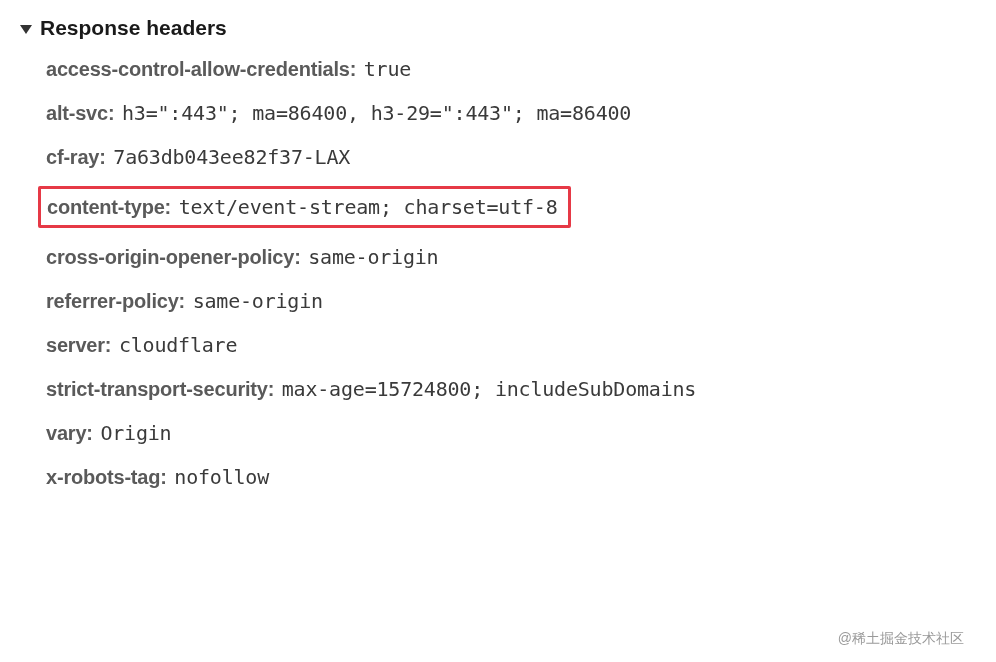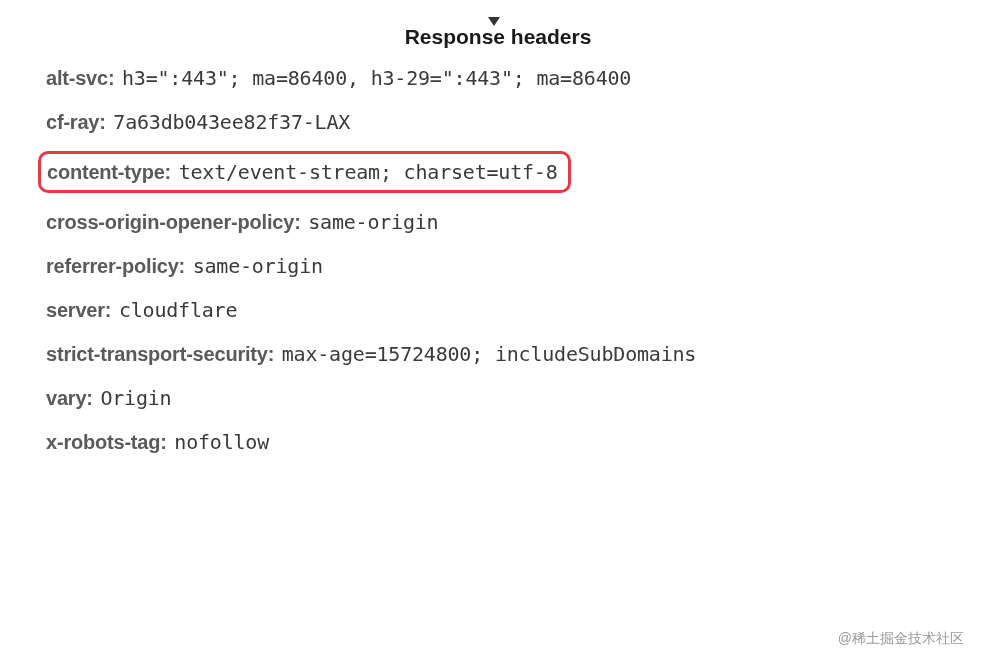--- a/index.html
+++ b/index.html
@@ -19,21 +19,20 @@
     }
     .section-title {
       display: flex;
       align-items: center;
       font-weight: 700;
       font-size: 21px;
       color: #1a1a1a;
       margin-bottom: 14px;
       cursor: pointer;
       user-select: none;
-      flex-direction: column;
     }
     .disclosure-triangle {
       display: inline-block;
       width: 0;
       height: 0;
       border-left: 6px solid transparent;
       border-right: 6px solid transparent;
       border-top: 9px solid #333;
       margin-right: 8px;
       position: relative;
@@ -55,21 +54,21 @@
     .header-value {
       font-family: ui-monospace, SFMono-Regular, Menlo, Monaco, Consolas, monospace;
       color: #3a3a3a;
       font-size: 20px;
       letter-spacing: -0.2px;
       margin-left: 2px;
     }
     .highlighted {
       display: inline-block;
       border: 3px solid #e63946;
-      border-radius: 10px;
+      border-radius: 2px;
       padding: 3px 10px 3px 6px;
       margin-left: -8px;
     }
     .watermark {
       position: absolute;
       bottom: 14px;
       right: 32px;
       font-size: 14px;
       color: #9a9a9a;
       font-family: -apple-system, BlinkMacSystemFont, "Segoe UI", sans-serif;
@@ -78,20 +77,24 @@
 </head>
 <body>
 
 <div class="section-title">
   <span class="disclosure-triangle"></span>
   <span>Response headers</span>
 </div>
 
 <div class="headers-list">
 
+  <div class="header-row">
+    <span class="header-name">access-control-allow-credentials:</span>
+    <span class="header-value">true</span>
+  </div>
 
 
   <div class="header-row">
     <span class="header-name">alt-svc:</span>
     <span class="header-value">h3=":443"; ma=86400, h3-29=":443"; ma=86400</span>
   </div>
 
 
 
   <div class="header-row">

